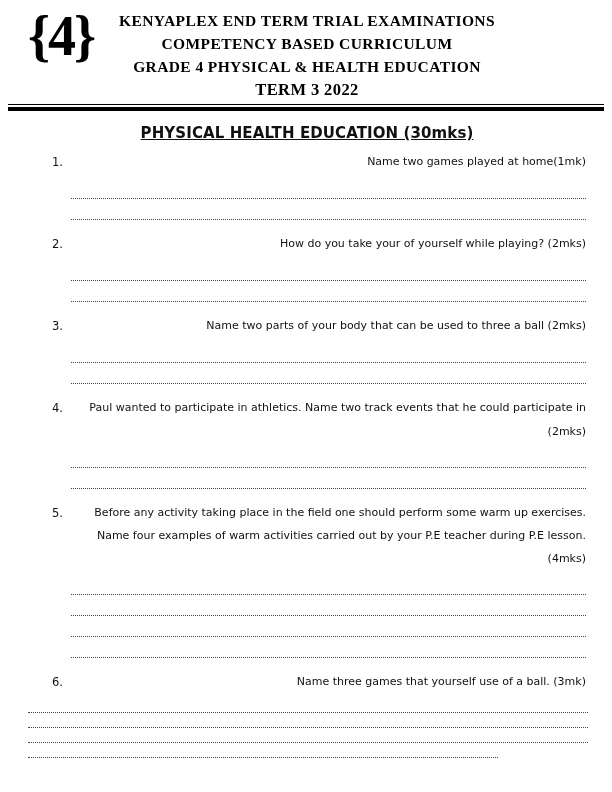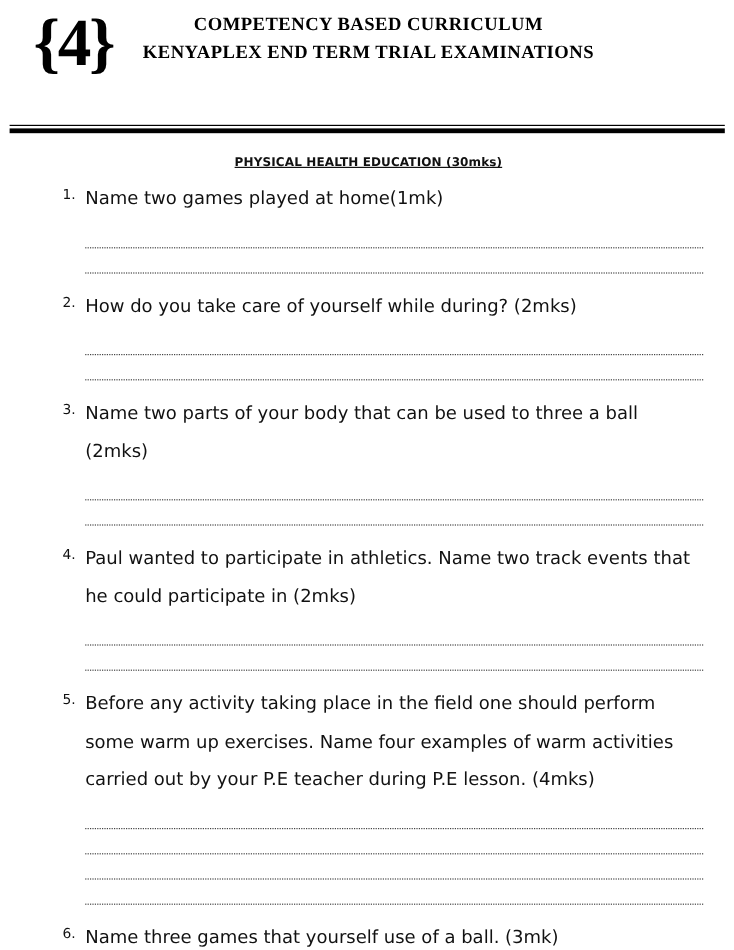--- a/index.html
+++ b/index.html
@@ -56,62 +56,65 @@
   .rule-thin { border-top: 1.5px solid #000; }
   .rule-thick { height: 4.5px; background: #000; margin-top: 1.5px; }
 
   
   .section-title-row {
     text-align: center;
     margin: 12px 0 8px 0;
   }
   .section-title {
     font-weight: 700;
-    font-size: 10px;
+    font-size: 15px;
     text-decoration: underline;
     letter-spacing: 0.1px;
   }
 
   
   .question { margin-bottom: 12px; }
   .q-row {
     display: flex;
     padding-left: 24px;
   }
   .q-num {
     width: 19px;
     flex: 0 0 19px;
     font-size: 11.5px;
     line-height: 2.1;
   }
   .q-text {
     flex: 1;
-    font-size: 15px;
+    font-size: 11px;
     line-height: 2.1;
+    text-align: right;
   }
   .answer-lines { margin-top: 4px; }
   .answer-lines.indented { margin-left: 43px; }
   .answer-lines.full-width { margin-left: 0; margin-right: -2px; }
   .dotted-line {
     height: 21px;
     border-bottom: 1.5px dotted #444;
   }
   .answer-lines.full-width .dotted-line { height: 15px; }
   .answer-lines.full-width .dotted-line:last-child { width: 84%; }
 </style>
 </head>
 <body>
 
 <div class="page">
 
   <div class="header">
     <div class="logo">{4}</div>
     <div class="header-lines">
+      <div class="header-line">KENYAPLEX END TERM TRIAL EXAMINATIONS</div>
       <div class="header-line">COMPETENCY BASED CURRICULUM</div>
-      <div class="header-line">KENYAPLEX END TERM TRIAL EXAMINATIONS</div>
+      <div class="header-line">GRADE 4 PHYSICAL &amp; HEALTH EDUCATION</div>
+      <div class="header-line term">TERM 3 2022</div>
     </div>
   </div>
 
   <div class="rule-wrap">
     <div class="rule-thin"></div>
     <div class="rule-thick"></div>
   </div>
 
   <div class="section-title-row">
     <span class="section-title">PHYSICAL HEALTH EDUCATION (30mks)</span>
@@ -125,21 +128,21 @@
     </div>
     <div class="answer-lines indented">
           <div class="dotted-line"></div>
           <div class="dotted-line"></div>
         </div>
   </div>
 
   <div class="question">
     <div class="q-row">
       <span class="q-num">2.</span>
-      <span class="q-text">How do you take care of yourself while during? (2mks)</span>
+      <span class="q-text">How do you take your of yourself while playing? (2mks)</span>
     </div>
     <div class="answer-lines indented">
           <div class="dotted-line"></div>
           <div class="dotted-line"></div>
         </div>
   </div>
 
   <div class="question">
     <div class="q-row">
       <span class="q-num">3.</span>

